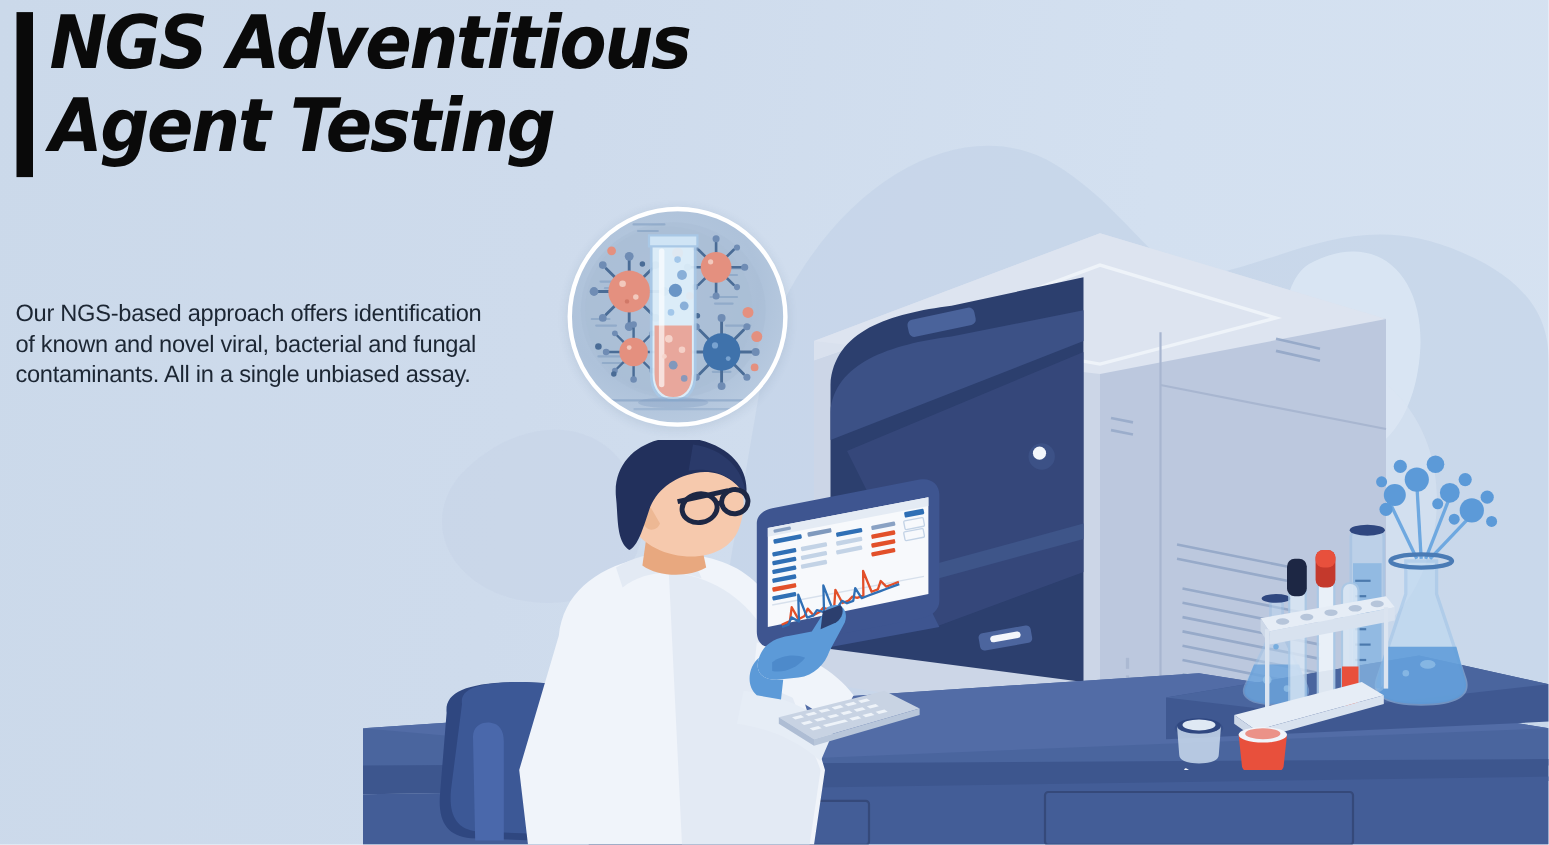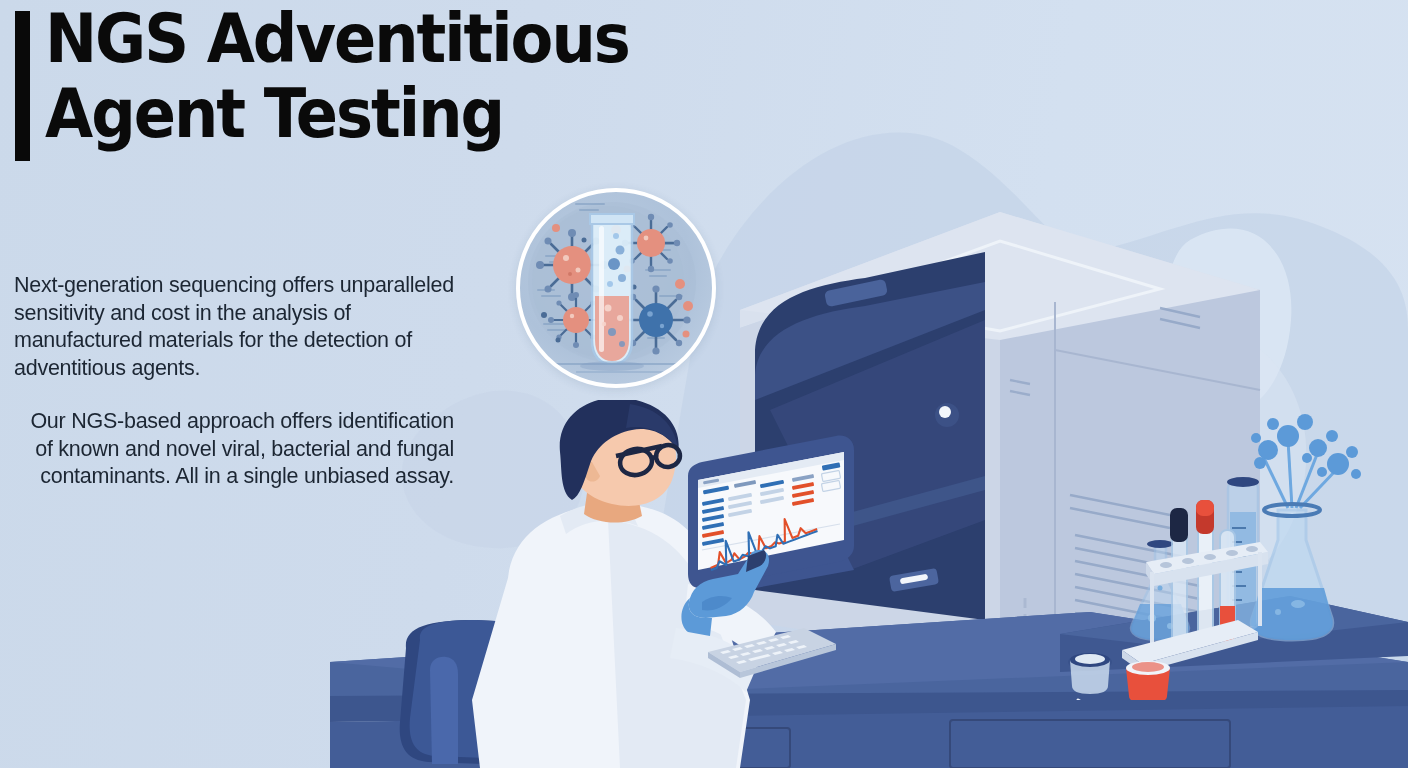--- a/index.html
+++ b/index.html
@@ -8,21 +8,21 @@
     font-family:"Liberation Sans", sans-serif;
   }
   #stage {
     position:relative; width:1408px; height:768px;
     background:linear-gradient(100deg,#cbd9ea 0%,#cedbec 35%,#d3e0f0 70%,#d6e2f1 100%);
     overflow:hidden;
   }
   .layer { position:absolute; top:0; left:0; width:1408px; height:768px; }
 
   
-  #header { position:absolute; left:0; top:0; width:760px; height:180px; z-index:30; }
+  #header { position:absolute; left:0; top:0; width:760px; height:180px; z-index:30;font-style:italic; }
   #title-bar {
     position:absolute; left:15px; top:11px; width:15px; height:150px;
     background:#090909;
   }
   #title {
     position:absolute; left:45px; top:2px; width:700px;
     font-family:"DejaVu Sans", sans-serif;
     font-weight:700; font-size:67px; line-height:75px;
     letter-spacing:-2.2px; color:#0a0a0a;
     transform:scaleX(0.93); transform-origin:left top;
@@ -535,17 +535,16 @@
 
   <div id="header">
     <div id="title-bar"></div>
     <h1 id="title">
       <span class="l">NGS Adventitious</span>
       <span class="l">Agent Testing</span>
     </h1>
   </div>
 
   <div id="copy">
-    <p>Next-generation sequencing offers unparalleled sensitivity and cost in the analysis of manufactured materials for the detection of adventitious agents.</p>
     <p>Our NGS-based approach offers identification of  known and novel viral, bacterial and fungal contaminants. All in a single unbiased assay.</p>
   </div>
 
 </div>
 
 </body></html>

